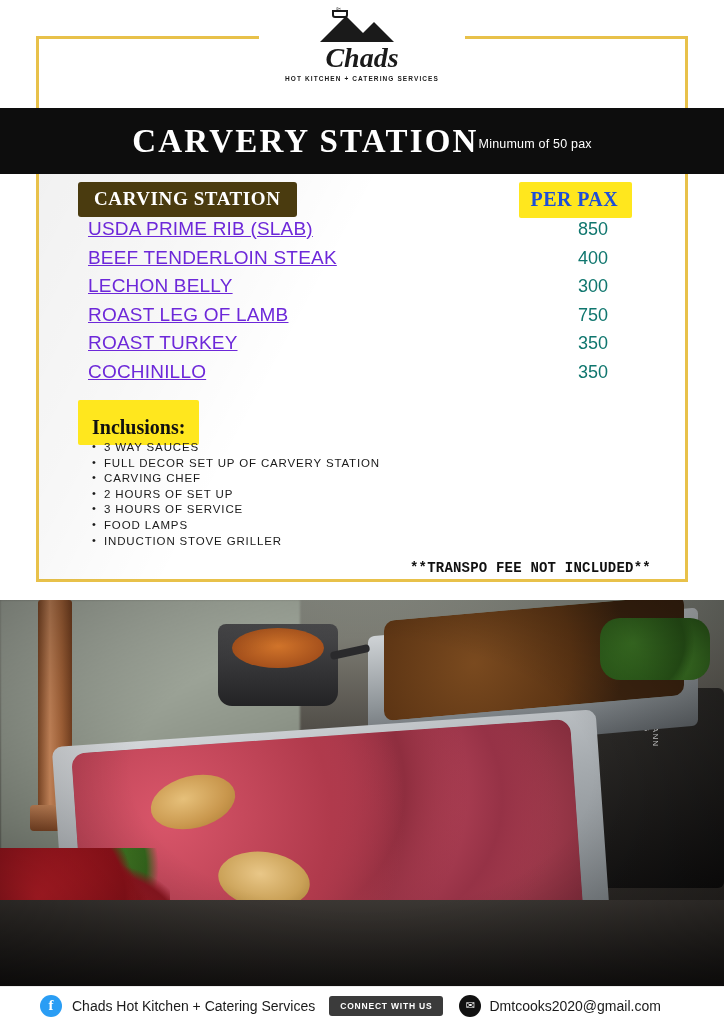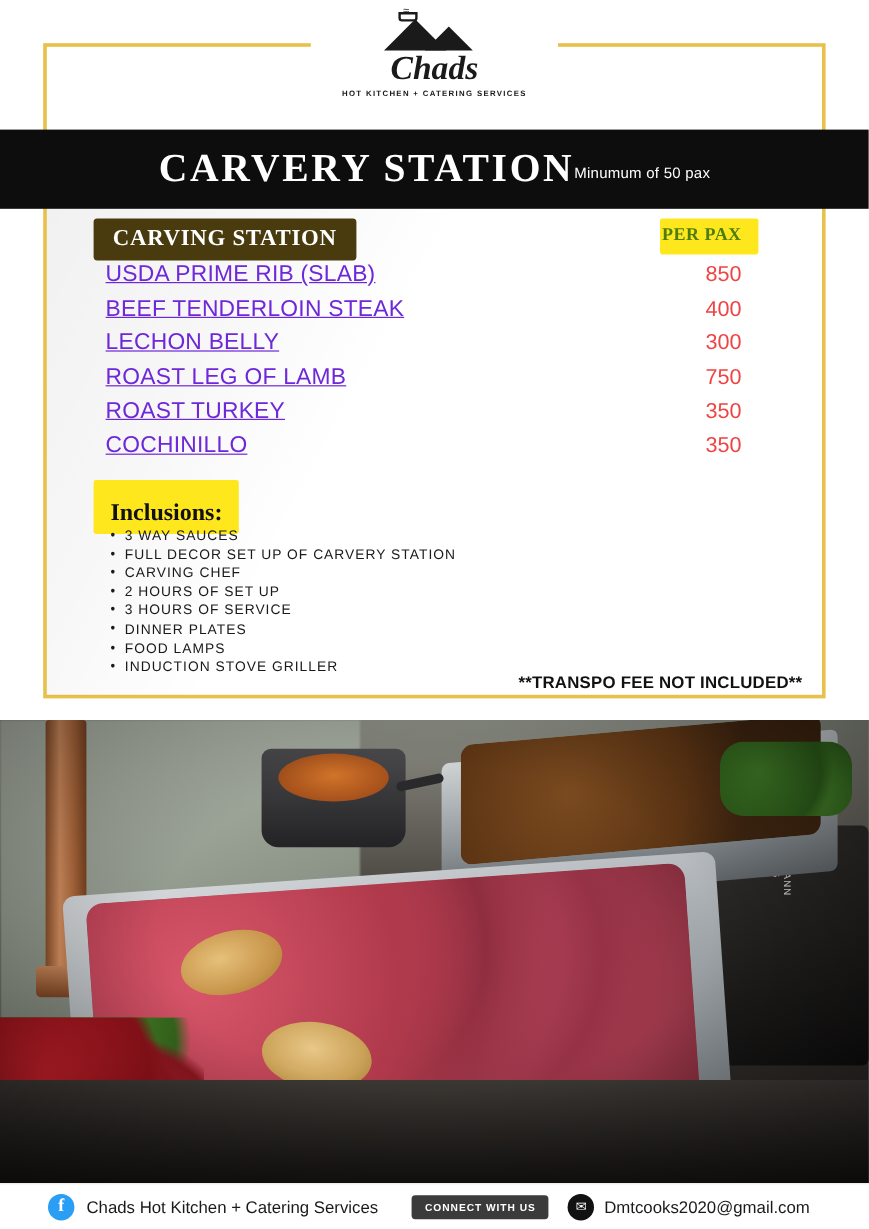--- a/index.html
+++ b/index.html
@@ -76,36 +76,36 @@
     position:absolute; left: 78px; top: 182px; width: 560px; height: 34px;
   }
   .sec-badge {
     display:inline-block; background:#4a3b0f; color:#ffffff;
     font-family:"Liberation Serif", serif;
     font-weight:700; font-size:19px; letter-spacing:.6px;
     padding: 6px 16px 7px 16px; border-radius: 3px;
   }
   .perpax-badge {
     position:absolute; right: 6px; top: 0;
-    background:#ffe71e; color:#4d7c0f;
+    background:#ffe71e; color:#1d4ed8;
     font-family:"Liberation Serif", serif;
-    font-weight:700; font-size:15px; letter-spacing:.4px;
-    padding: 6px 14px 7px 2px; border-radius: 2px;
+    font-weight:700; font-size:20px; letter-spacing:.4px;
+    padding: 6px 14px 7px 12px; border-radius: 2px;
   }
 
   
   .menu { position:absolute; left: 88px; top: 218px; width: 540px; }
   .menu-row {
     display:flex; align-items:baseline; height: 28.5px;
   }
   .menu-name {
     flex: 1; font-size: 19px; color:#6d28d9; letter-spacing:.2px;text-decoration:underline;
   }
   .menu-price {
-    width: 92px; text-align:center; font-size: 18px; color:#ef4444;
+    width: 92px; text-align:left; font-size: 18px; color:#0f766e;
     padding-left: 42px;
   }
 
   
   .inc-badge {
     position:absolute; left: 78px; top: 400px;
     background:#ffe71e; color:#111;
     font-family:"Liberation Serif", serif;
     font-weight:700; font-size:20px;
     padding: 16px 14px 6px 14px; border-radius: 2px;
@@ -114,22 +114,22 @@
     position:absolute; left: 92px; top: 440px; width: 420px;
   }
   .inc-item {
     font-size: 11.5px; letter-spacing: .85px; color:#1a1a1a;
     line-height: 15.6px; position: relative; padding-left: 12px;
   }
   .inc-item::before {
     content:"•"; position:absolute; left:0; top:-1px; font-size: 11px;
   }
   .transpo {
-    position:absolute; left: 432px; top: 560px;
-    font-family:Liberation Sans, sans-serif;
+    position:absolute; left: 410px; top: 560px;
+    font-family:Liberation Mono, monospace;
     font-weight:700; font-size: 14px; color:#111; letter-spacing:.2px;
   }
 
   
   .sheen {
     position:absolute; left:39px; top:174px; width:646px; height:406px;
     background: linear-gradient(118deg, rgba(0,0,0,0.055) 0%, rgba(0,0,0,0.03) 22%, rgba(255,255,255,0) 40%, rgba(255,255,255,0) 100%);
     pointer-events:none;
   }
 
@@ -261,21 +261,21 @@
     border-top: 1px solid #ececec;
   }
   .fb-icon {
     width:22px; height:22px; border-radius:50%;
     background:#2a9df4; color:#fff; font-family:"Liberation Serif", serif;
     font-weight:700; font-size:15px; display:flex; align-items:center; justify-content:center;
     margin-right: 10px;
   }
   .f-name { font-size: 14px; color:#1a1a1a; }
   .connect-pill {
-    margin-left: 28px; background:#3b3b3b; color:#fff;
+    margin-left: 14px; background:#3b3b3b; color:#fff;
     font-size: 8.5px; font-weight:700; letter-spacing:.8px;
     padding: 5px 11px; border-radius: 3px;
   }
   .mail-icon {
     margin-left: 16px; width:22px; height:22px; border-radius:50%;
     background:#111; color:#fff; font-size:11px;
     display:flex; align-items:center; justify-content:center;
   }
   .f-mail { font-size: 14px; color:#1a1a1a; margin-left: 8px; }
 </style>
@@ -338,21 +338,20 @@
       </div>
     </div>
 
     <div class="inc-badge">Inclusions:</div>
     <div class="inc-list">
       <div class="inc-item">3 WAY SAUCES</div>
       <div class="inc-item">FULL DECOR SET UP OF CARVERY STATION</div>
       <div class="inc-item">CARVING CHEF</div>
       <div class="inc-item">2 HOURS OF SET UP</div>
       <div class="inc-item">3 HOURS OF SERVICE</div>
-      <div class="inc-item">DINNER PLATES</div>
       <div class="inc-item">FOOD LAMPS</div>
       <div class="inc-item">INDUCTION STOVE GRILLER</div>
     </div>
     <div class="transpo">**TRANSPO FEE NOT INCLUDED**</div>
   </div>
 
   <div class="photo">
     <div class="p-bg"></div>
     <div class="p-wall"></div>
     <div class="p-pipe"></div>

